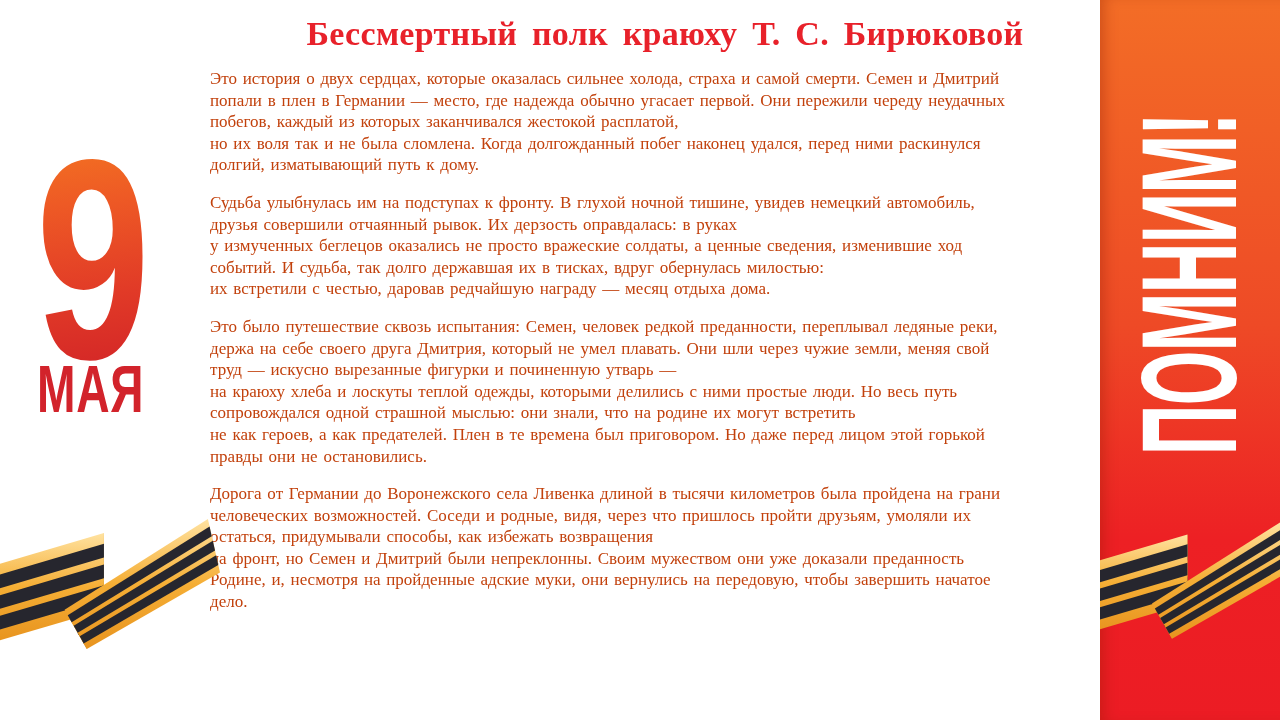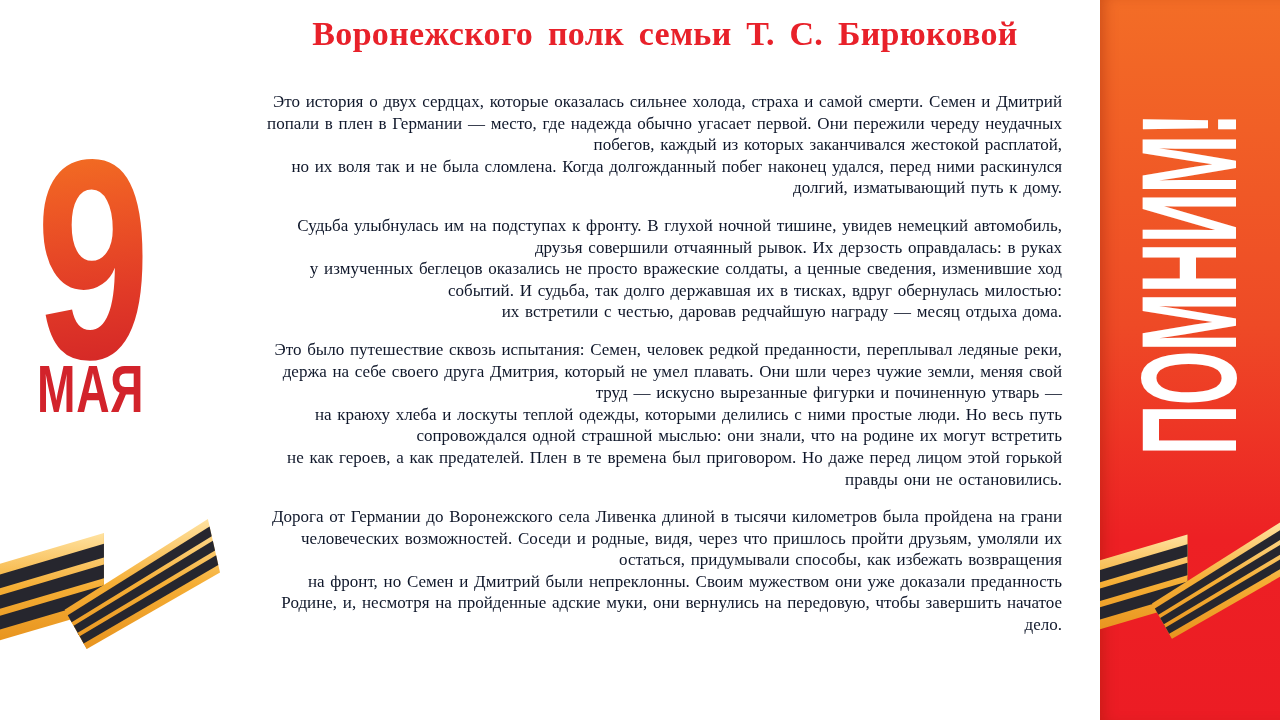--- a/index.html
+++ b/index.html
@@ -8,23 +8,23 @@
     background:#ffffff;font-family:"Liberation Serif",serif;
   }
   
   .title{
     position:absolute;left:235px;top:14px;width:860px;
     text-align:center;font-weight:bold;font-size:34px;line-height:40px;
     color:#E8212A;word-spacing:6px;letter-spacing:.3px;
   }
   
   .content{
-    position:absolute;left:210px;top:91px;width:852px;
-    color:#0f172a;font-size:17px;line-height:21.6px;
-    text-align:right;word-spacing:1.5px;
+    position:absolute;left:210px;top:68px;width:852px;
+    color:#c2410c;font-size:17px;line-height:21.6px;
+    text-align:left;word-spacing:1.5px;
   }
   .content p{margin:0 0 16px 0;white-space:pre-line;}
   
   .badge-day{
     position:absolute;left:36px;top:117px;
     font-family:"Liberation Sans",sans-serif;font-weight:bold;
     font-size:285px;line-height:285px;
     background:linear-gradient(175deg,#F57C20 0%,#EE5A25 30%,#E13A27 62%,#D02127 95%);
     -webkit-background-clip:text;background-clip:text;color:transparent;
     transform:scaleX(.72);transform-origin:0 0;
@@ -53,21 +53,21 @@
     transform:scaleX(.52);transform-origin:center;
     white-space:nowrap;letter-spacing:-2px;
   }
   
   .ribbon-left{position:absolute;left:-2px;top:517px;width:222px;height:141px;}
   .ribbon-right{position:absolute;left:-8px;top:520px;width:200px;height:127px;}
 </style>
 </head>
 <body>
 
-<div class="title">Воронежского полк семьи Т. С. Бирюковой</div>
+<div class="title">Бессмертный полк краюху Т. С. Бирюковой</div>
 
 <div class="content">
   <p>Это история о двух сердцах, которые оказалась сильнее холода, страха и самой смерти. Семен и Дмитрий
 попали в плен в Германии — место, где надежда обычно угасает первой. Они пережили череду неудачных
 побегов, каждый из которых заканчивался жестокой расплатой,
 но их воля так и не была сломлена. Когда долгожданный побег наконец удался, перед ними раскинулся
 долгий, изматывающий путь к дому.</p>
   <p>Судьба улыбнулась им на подступах к фронту. В глухой ночной тишине, увидев немецкий автомобиль,
 друзья совершили отчаянный рывок. Их дерзость оправдалась: в руках
 у измученных беглецов оказались не просто вражеские солдаты, а ценные сведения, изменившие ход

